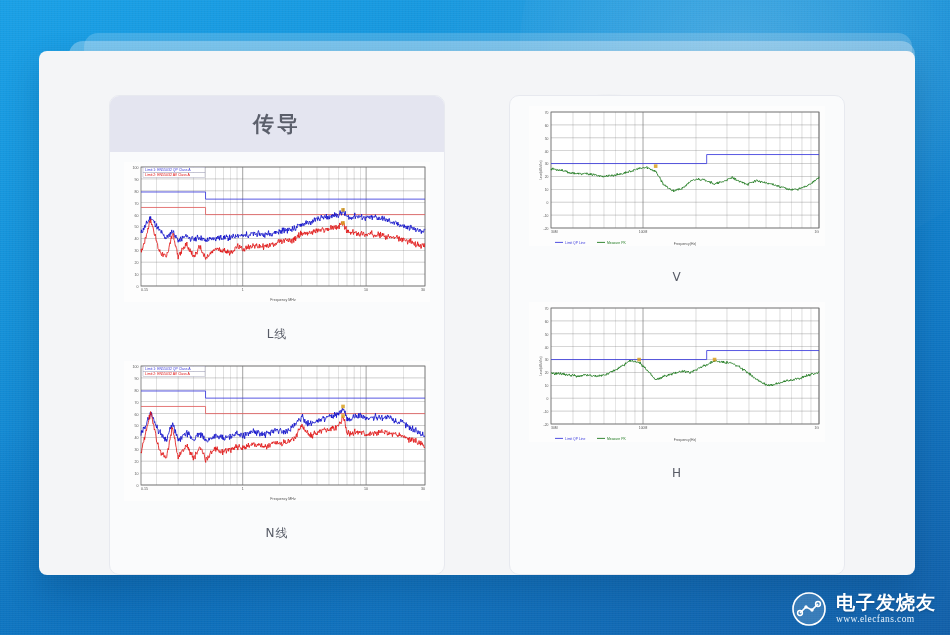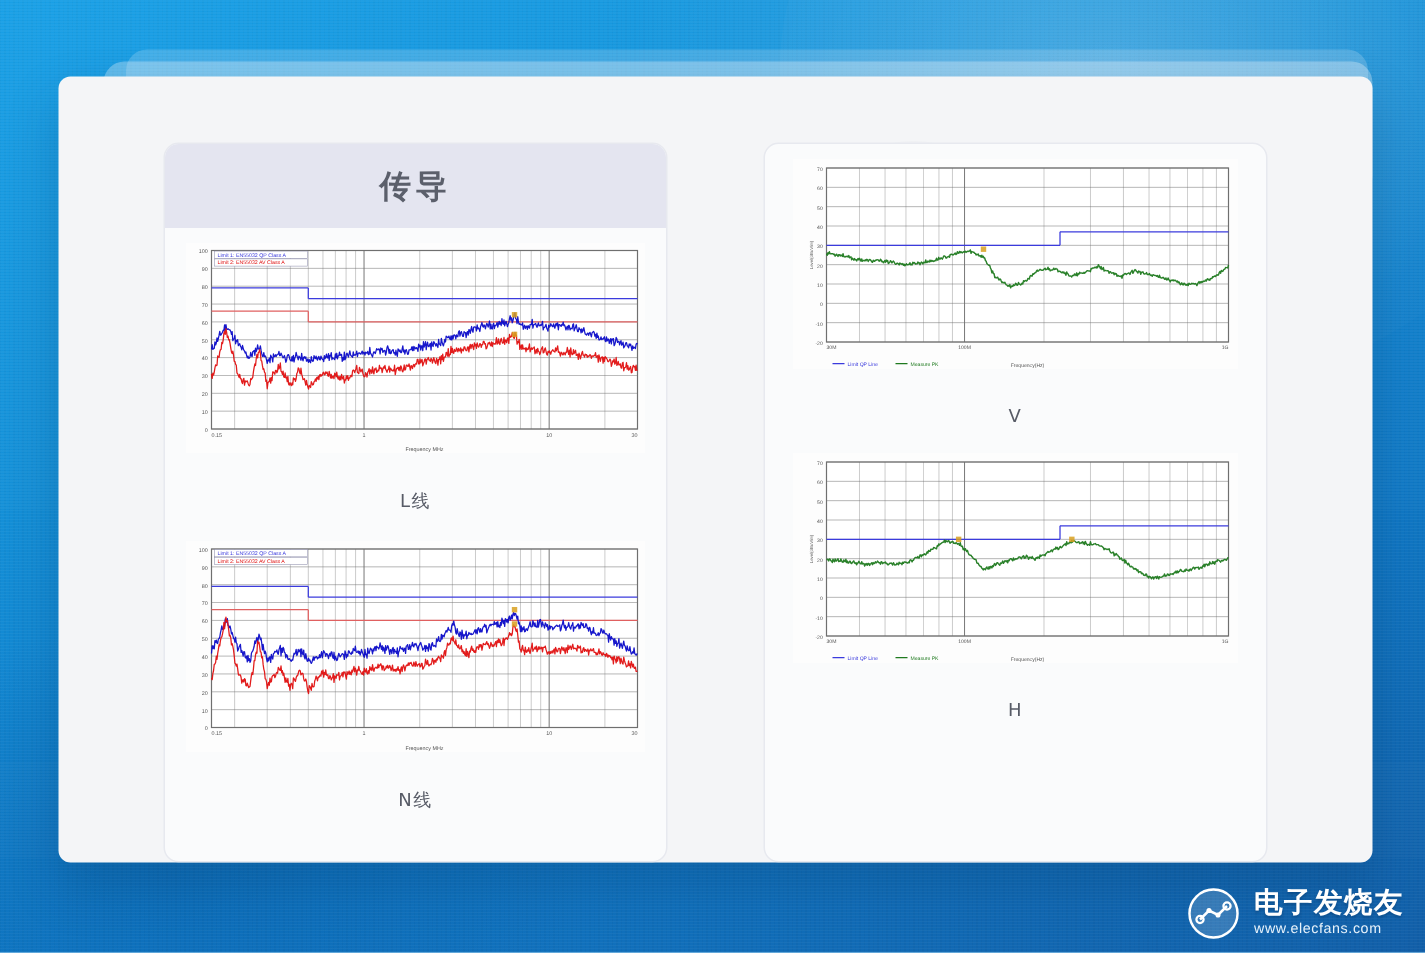--- a/index.html
+++ b/index.html
@@ -147,21 +147,21 @@
     color: #ffffff;
     letter-spacing: 1px;
     font-family: "DejaVu Sans", sans-serif;
     text-shadow: 0 1px 2px rgba(0,40,80,0.35);
   }
   #brand-url {
     font-size: 9.5px;
     color: #e8f3fc;
     letter-spacing: 0.4px;
     margin-top: 3px;
-    font-family: Liberation Sans, sans-serif;
+    font-family: Liberation Serif, serif;
   }
 </style>
 </head>
 <body>
 
 <div id="bg">
   <div id="bg-noise"></div>
   <div id="bg-swoosh"></div>
 </div>
 

